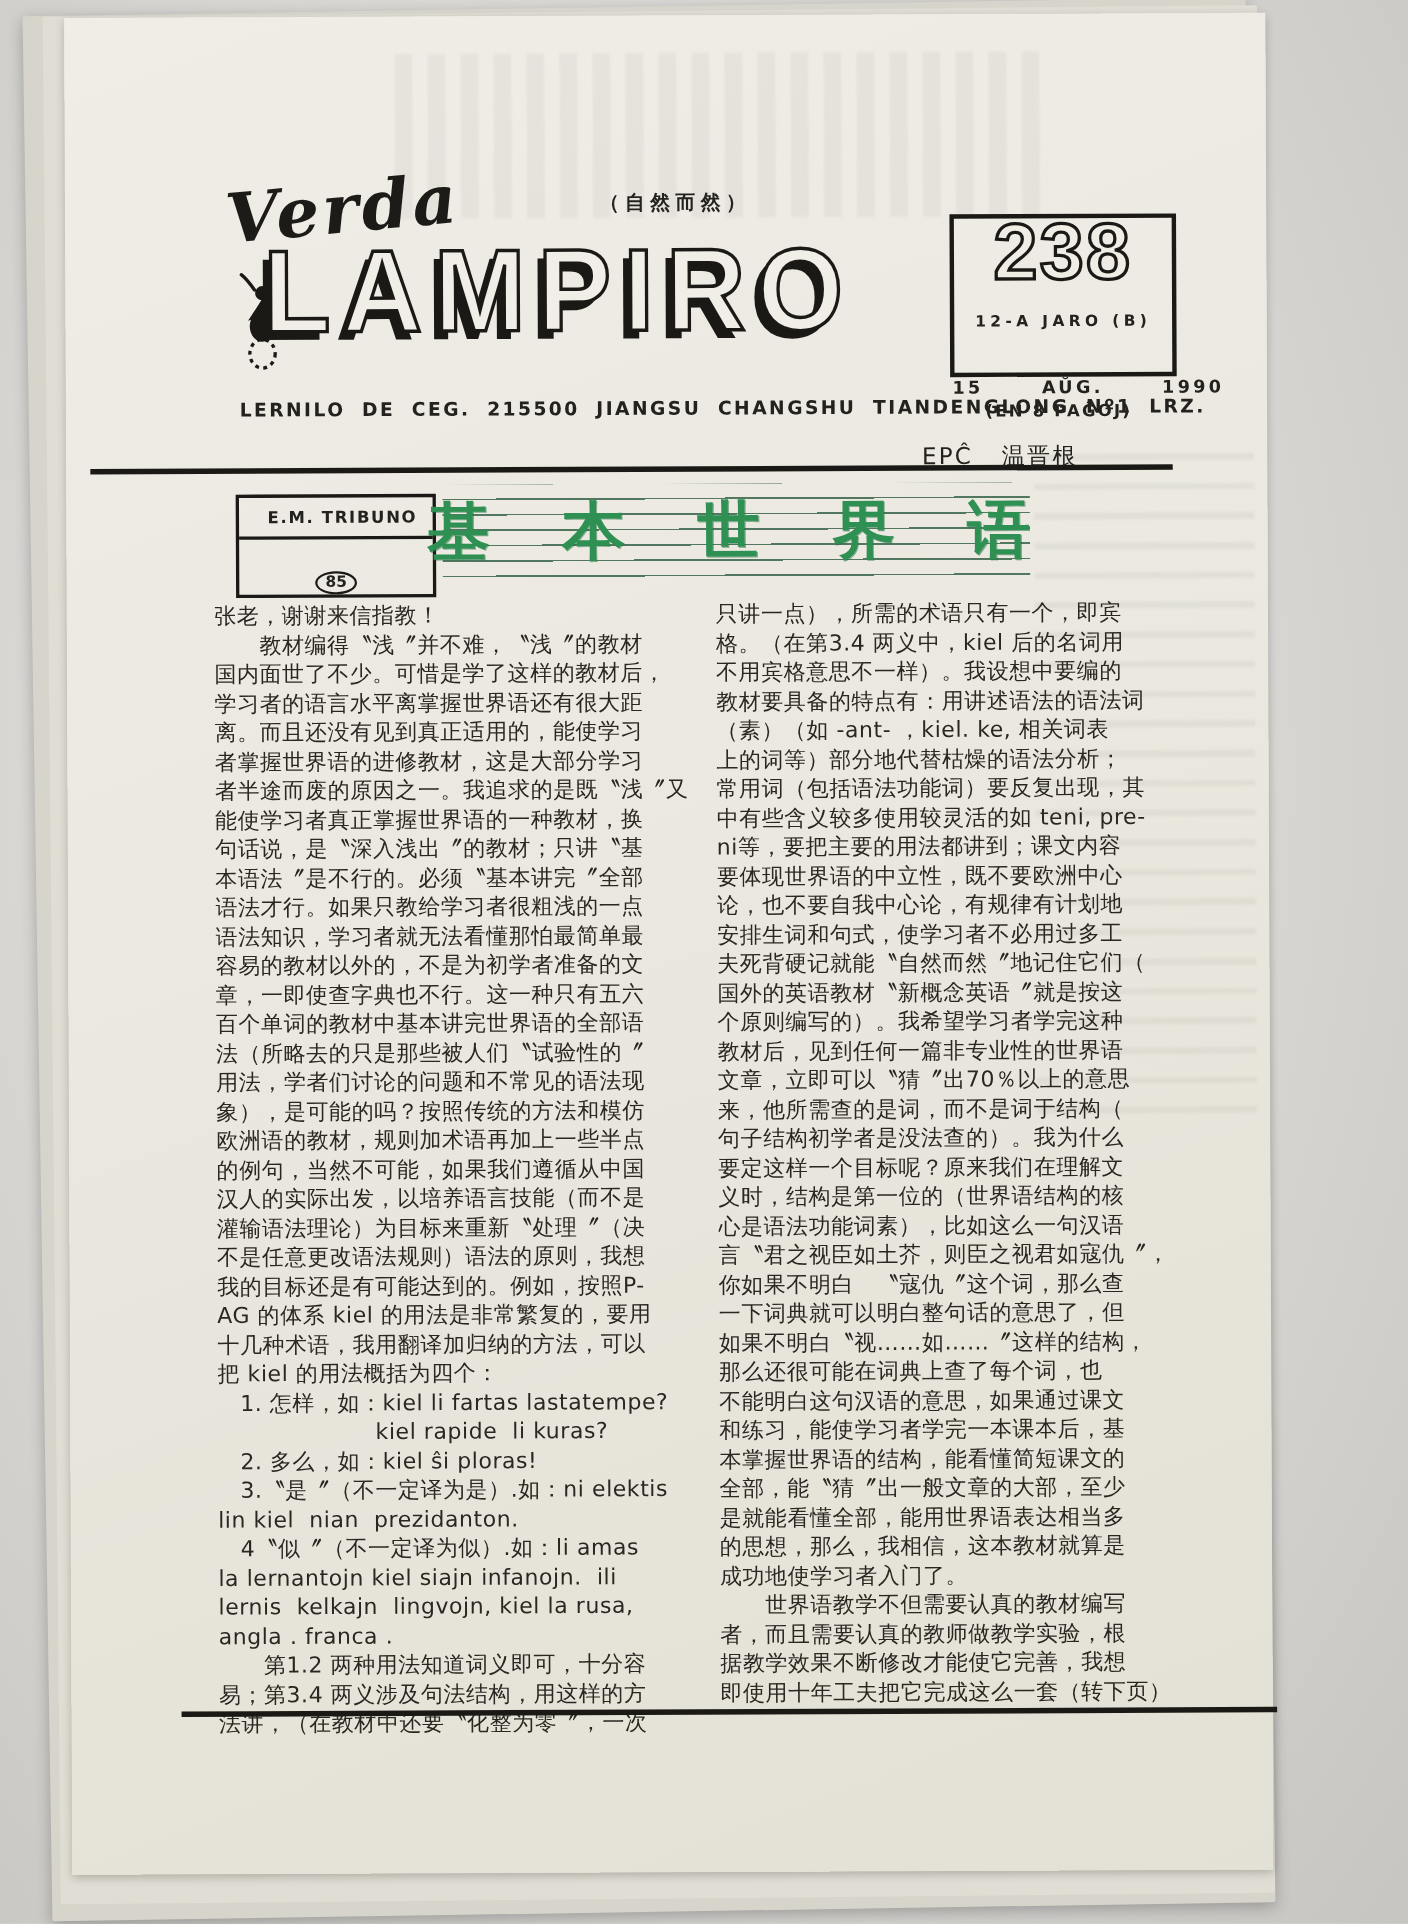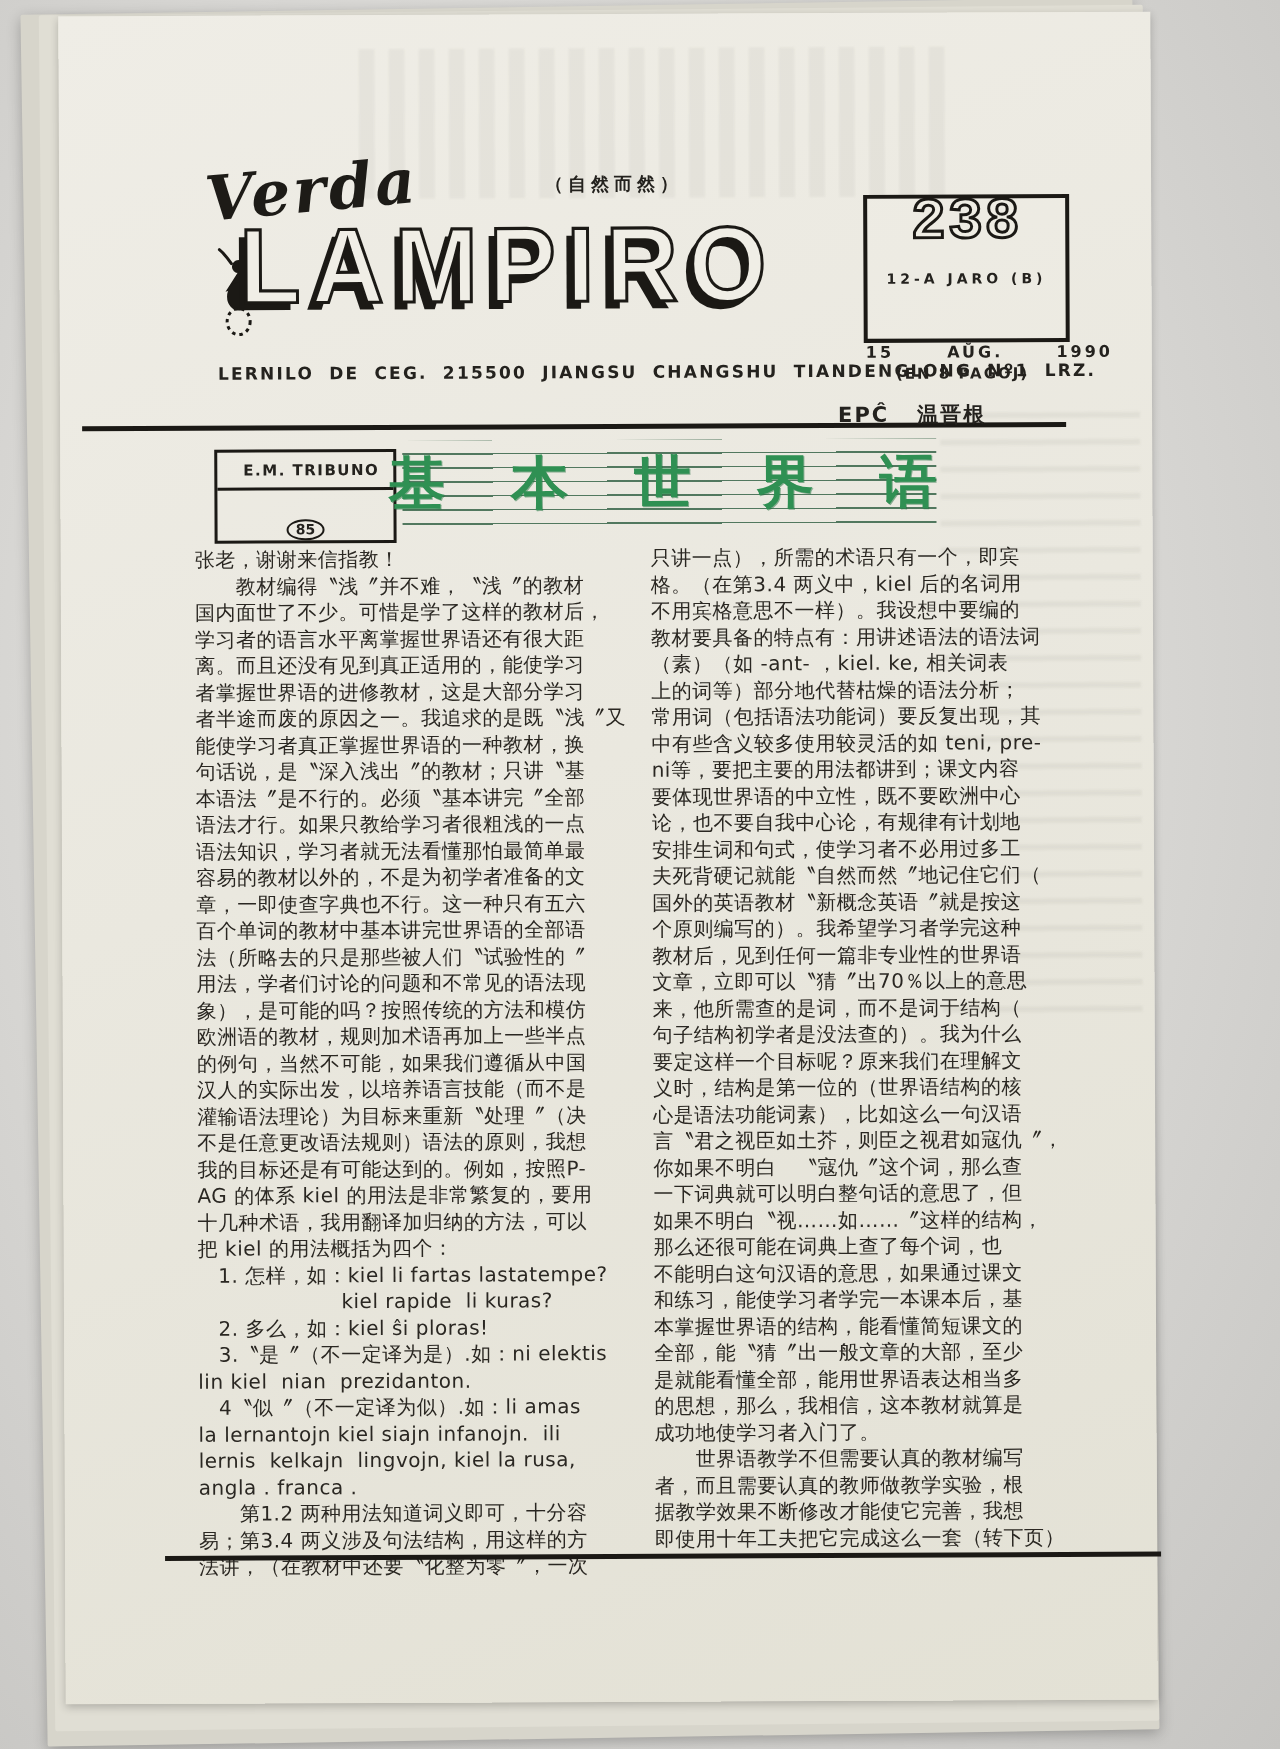--- a/index.html
+++ b/index.html
@@ -38,40 +38,40 @@
     color:#f0eee6;-webkit-text-stroke:3px #1b1915;
     text-shadow:-7px 7px 0 #1b1915;
     transform:scaleY(1.06);
   }
   .issue-box{
     position:absolute;left:804px;top:182px;width:198px;height:140px;
     border:4px solid #1b1915;display:flex;flex-direction:column;align-items:center;justify-content:flex-start;
     background:rgba(255,255,255,0.06);
   }
   .issue-num{
-    font-family:Liberation Mono, monospace;font-weight:700;font-size:58px;line-height:0.98;
+    font-family:Liberation Sans, sans-serif;font-weight:700;font-size:72px;line-height:0.98;
     color:#efede4;-webkit-text-stroke:3px #1b1915;letter-spacing:2px;margin-top:-4px;
   }
   .issue-year{font-size:14px;letter-spacing:4px;font-weight:600;margin-top:19px;}
   .date-line{position:absolute;left:806px;top:330px;font-size:16px;font-weight:600;letter-spacing:3px;word-spacing:18px;white-space:pre;}
   .pages-note{position:absolute;left:836px;top:352px;font-size:15px;font-weight:600;letter-spacing:2px;}
   .address-line{position:absolute;left:158px;top:348px;font-size:17px;font-weight:600;letter-spacing:2.2px;word-spacing:7px;white-space:nowrap;}
   .rule{position:absolute;background:#1b1915;}
   .rule-top{left:22px;top:410px;width:984px;height:5px;}
   .rule-bottom{left:100px;top:1540px;width:996px;height:5px;}
   
   .tribuno-box{
     position:absolute;left:154px;top:434px;width:176px;height:88px;
     border:3.5px solid #1b1915;display:flex;flex-direction:column;
   }
   .tribuno-title{flex:1;display:flex;align-items:center;justify-content:center;
     border-bottom:3px solid #1b1915;font-size:15px;font-weight:700;letter-spacing:1.5px;white-space:nowrap;padding-left:12px;}
   .tribuno-bottom{flex:1;display:flex;align-items:center;justify-content:center;}
   .circle-num{border:2px solid #1b1915;border-radius:50%;padding:0px 7px 1px 7px;font-size:14px;font-weight:700;margin-top:29px;}
-  .byline{position:absolute;left:778px;top:388px;font-size:21px;font-weight:700;letter-spacing:2px;white-space:pre;}
+  .byline{position:absolute;left:778px;top:388px;font-size:21px;font-weight:400;letter-spacing:2px;white-space:pre;}
   .green-block{
     position:absolute;left:342px;top:426px;width:534px;height:86px;
     background:repeating-linear-gradient(180deg, transparent 0 12.5px, rgba(38,88,58,0.78) 12.5px 14px);
     display:flex;align-items:center;justify-content:center;
   }
   .green-title{
     font-size:57px;font-weight:700;color:#2f9053;letter-spacing:14px;word-spacing:18px;white-space:pre;
     text-shadow:1px 1px 0 rgba(30,110,60,0.5);
   }
   

